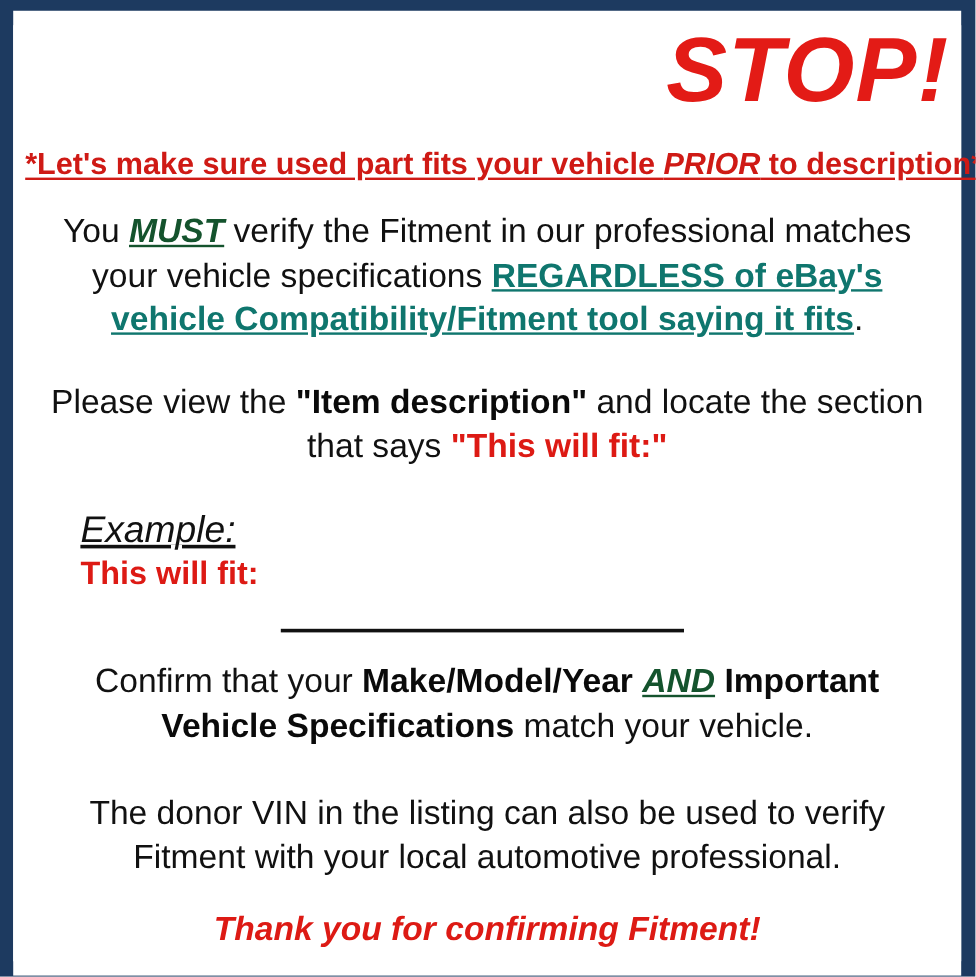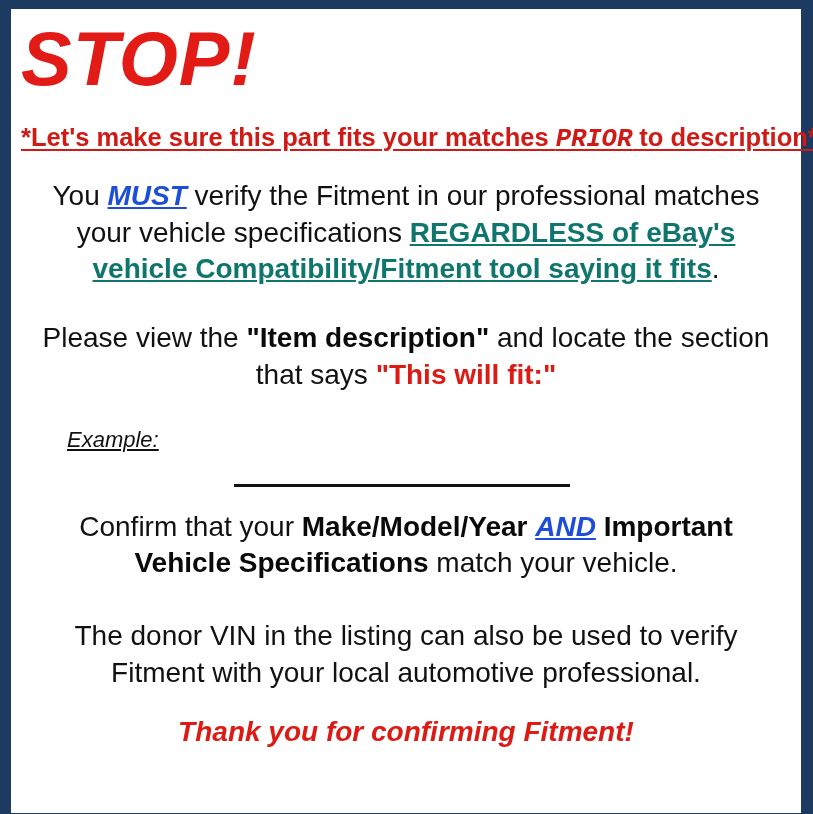--- a/index.html
+++ b/index.html
@@ -30,24 +30,24 @@
     width: 100%;
     height: 100%;
     background: #ffffff;
     padding: 0 10px;
     position: relative;
   }
 
   .red { color: #dd1a14; }
   .black { color: #0a0a0a; }
   .b { font-weight: bold; }
-  .i { font-style: italic; font-family: Liberation Mono, monospace; }
+  .i { font-style: italic; }
 
   #stop-heading {
-    text-align: left;
+    text-align: right;
     color: #e31b16;
     font-weight: bold;
     font-style: italic;
     font-size: 76px;
     line-height: 1.0;
     letter-spacing: 1px;
     margin: 12px 0 0 0;
     padding: 0;
   }
 
@@ -73,21 +73,21 @@
     padding: 0 14px;
   }
 
   #must-para { margin-top: 24px; }
   #item-desc-para { margin-top: 32px; }
   #confirm-para { margin-top: 18px; }
   #vin-para { margin-top: 36px; }
 
   #must-para .hl,
   #confirm-para .hl {
-    color: #1d4ed8;
+    color: #14532d;
     font-weight: bold;
     font-style: italic;
     text-decoration: underline;
     text-underline-offset: 2px;
   }
   #must-para .regardless {
     color: #0f766e;
     font-weight: bold;
     font-style: normal;
     text-decoration: underline;
@@ -95,21 +95,21 @@
   }
 
   #example-block {
     margin-top: 34px;
     padding-left: 46px;
     text-align: left;
   }
   #example-label {
     color: #111111;
     font-style: italic;
-    font-size: 22px;
+    font-size: 31px;
     text-decoration: underline;
     text-underline-offset: 2px;
     line-height: 1.15;
   }
   #example-fits {
     color: #dd1a14;
     font-weight: bold;
     font-size: 27px;
     line-height: 1.2;
     margin-top: 2px;
@@ -146,28 +146,29 @@
   }
 </style>
 </head>
 <body>
 
 <div id="notice-card">
   <div id="notice-inner">
 
     <div id="stop-heading">STOP!</div>
 
-    <div id="tagline"><span>*Let's make sure this part fits your matches </span><span class="i">PRIOR</span><span> to description*</span></div>
+    <div id="tagline"><span>*Let's make sure used part fits your vehicle </span><span class="i">PRIOR</span><span> to description*</span></div>
 
     <p class="para" id="must-para"><span>You </span><span class="hl">MUST</span><span> verify the Fitment in our professional matches your vehicle specifications </span><span class="regardless">REGARDLESS of eBay's vehicle Compatibility/Fitment tool saying it fits</span><span>.</span></p>
 
     <p class="para" id="item-desc-para"><span>Please view the </span><span class="b black">"Item description"</span><span> and locate the section that says </span><span class="b red">"This will fit:"</span></p>
 
     <div id="example-block">
       <div id="example-label">Example:</div>
+      <div id="example-fits">This will fit:</div>
     </div>
 
     <div id="divider-wrap">
       <span id="divider"></span>
     </div>
 
     <p class="para" id="confirm-para"><span>Confirm that your </span><span class="b black">Make/Model/Year</span><span> </span><span class="hl">AND</span><span> </span><span class="b black">Important Vehicle Specifications</span><span> match your vehicle.</span></p>
 
     <p class="para" id="vin-para">The donor VIN in the listing can also be used to verify Fitment with your local automotive professional.</p>
 

